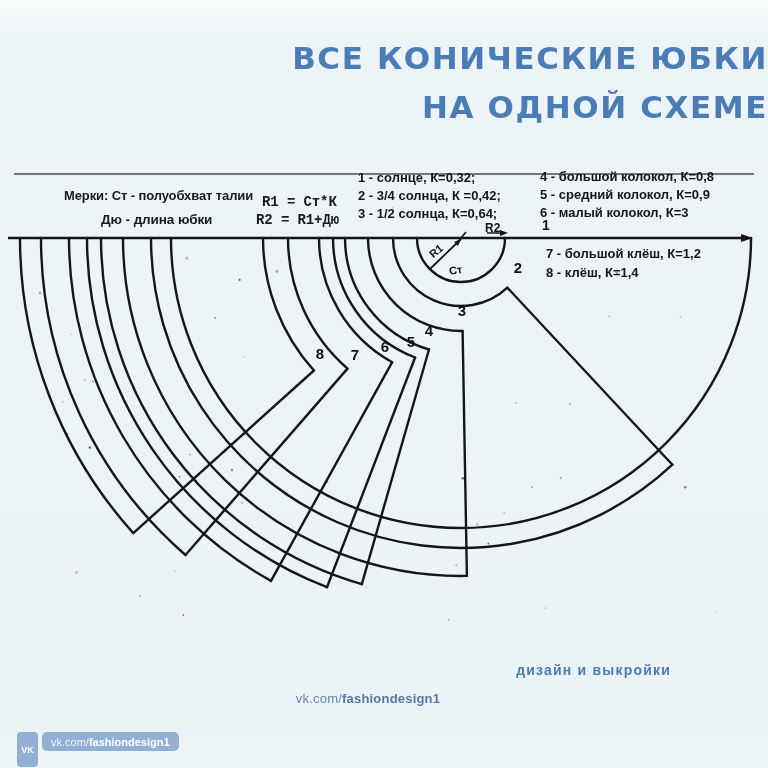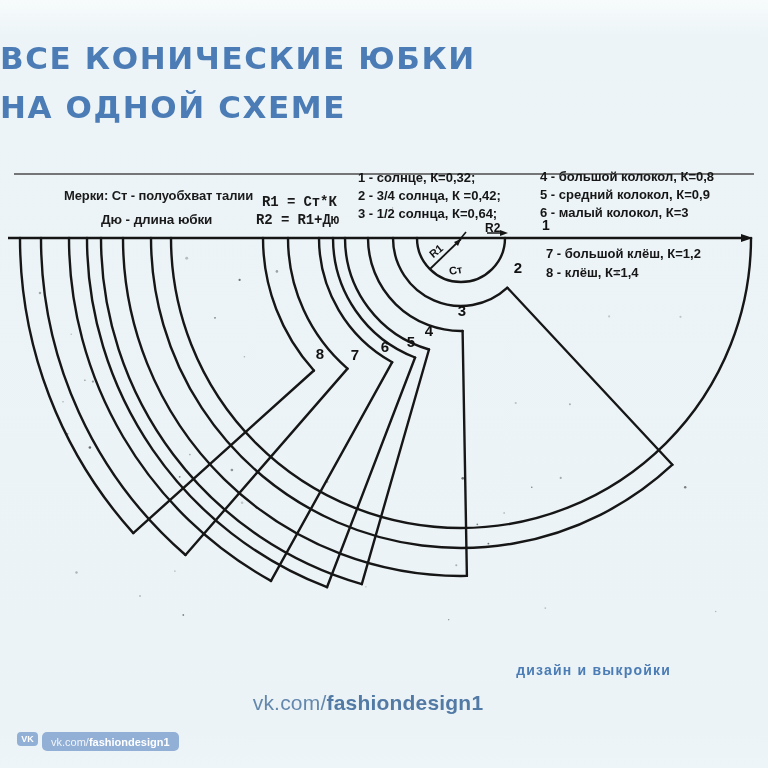--- a/index.html
+++ b/index.html
@@ -3,21 +3,21 @@
 <meta charset="utf-8">
 <style>
   html,body{margin:0;padding:0;}
   .page{
     position:relative;width:768px;height:768px;overflow:hidden;
     background:linear-gradient(180deg,#f7fbfc 0%,#ecf4f7 5%,#ebf3f6 95%,#eef5f8 100%);
     font-family:"Liberation Sans",sans-serif;
   }
   .title{
     position:absolute;top:34px;left:0;width:768px;margin:0;
-    text-align:left;color:#4b7cb5;font-weight:700;font-size:31px;
+    text-align:right;color:#4b7cb5;font-weight:700;font-size:31px;
     letter-spacing:1.6px;line-height:49px;font-family:"DejaVu Sans",sans-serif;
   }
   .title span{display:block;}
   svg.canvas{position:absolute;left:0;top:0;}
   .dtext{
     position:absolute;font-weight:700;color:#1a1a1a;font-size:13px;
     white-space:nowrap;letter-spacing:-0.1px;
   }
   .formula{font-size:14px;font-family:Liberation Mono, monospace;}
   .legend-col{position:absolute;line-height:18px;}
@@ -26,28 +26,28 @@
     position:absolute;transform:translate(-50%,-50%);
     font-weight:700;font-size:15px;color:#111;
   }
   .aux{position:absolute;font-weight:700;color:#111;}
   .footer-brand{
     position:absolute;top:662px;left:0;width:671px;text-align:right;
     color:#4b7cb5;font-weight:700;font-size:14px;letter-spacing:1.2px;
   }
   .footer-url{
     position:absolute;top:691px;left:0;width:736px;text-align:center;
-    font-size:21px;color:#6488ad;letter-spacing:0.2px;
+    font-size:13px;color:#6488ad;letter-spacing:0.2px;
   }
   .footer-url b{color:#527aa5;font-weight:700;}
   .badge{
     position:absolute;left:17px;top:732px;display:flex;gap:4px;align-items:stretch;
   }
   .badge .vk-pill{
-    width:21px;height:14px;border-radius:4px;background:#92afd6;
+    width:21px;height:35px;border-radius:4px;background:#92afd6;
     display:flex;align-items:center;justify-content:center;
     color:#fff;font-size:9px;font-weight:800;letter-spacing:0;
   }
   .badge .url-pill{
     height:19px;border-radius:5px;background:#92afd6;
     display:flex;align-items:center;padding:0 9px;
     color:rgba(255,255,255,.88);font-size:11px;
   }
   .badge .url-pill b{color:#fff;font-weight:700;}
 </style>

